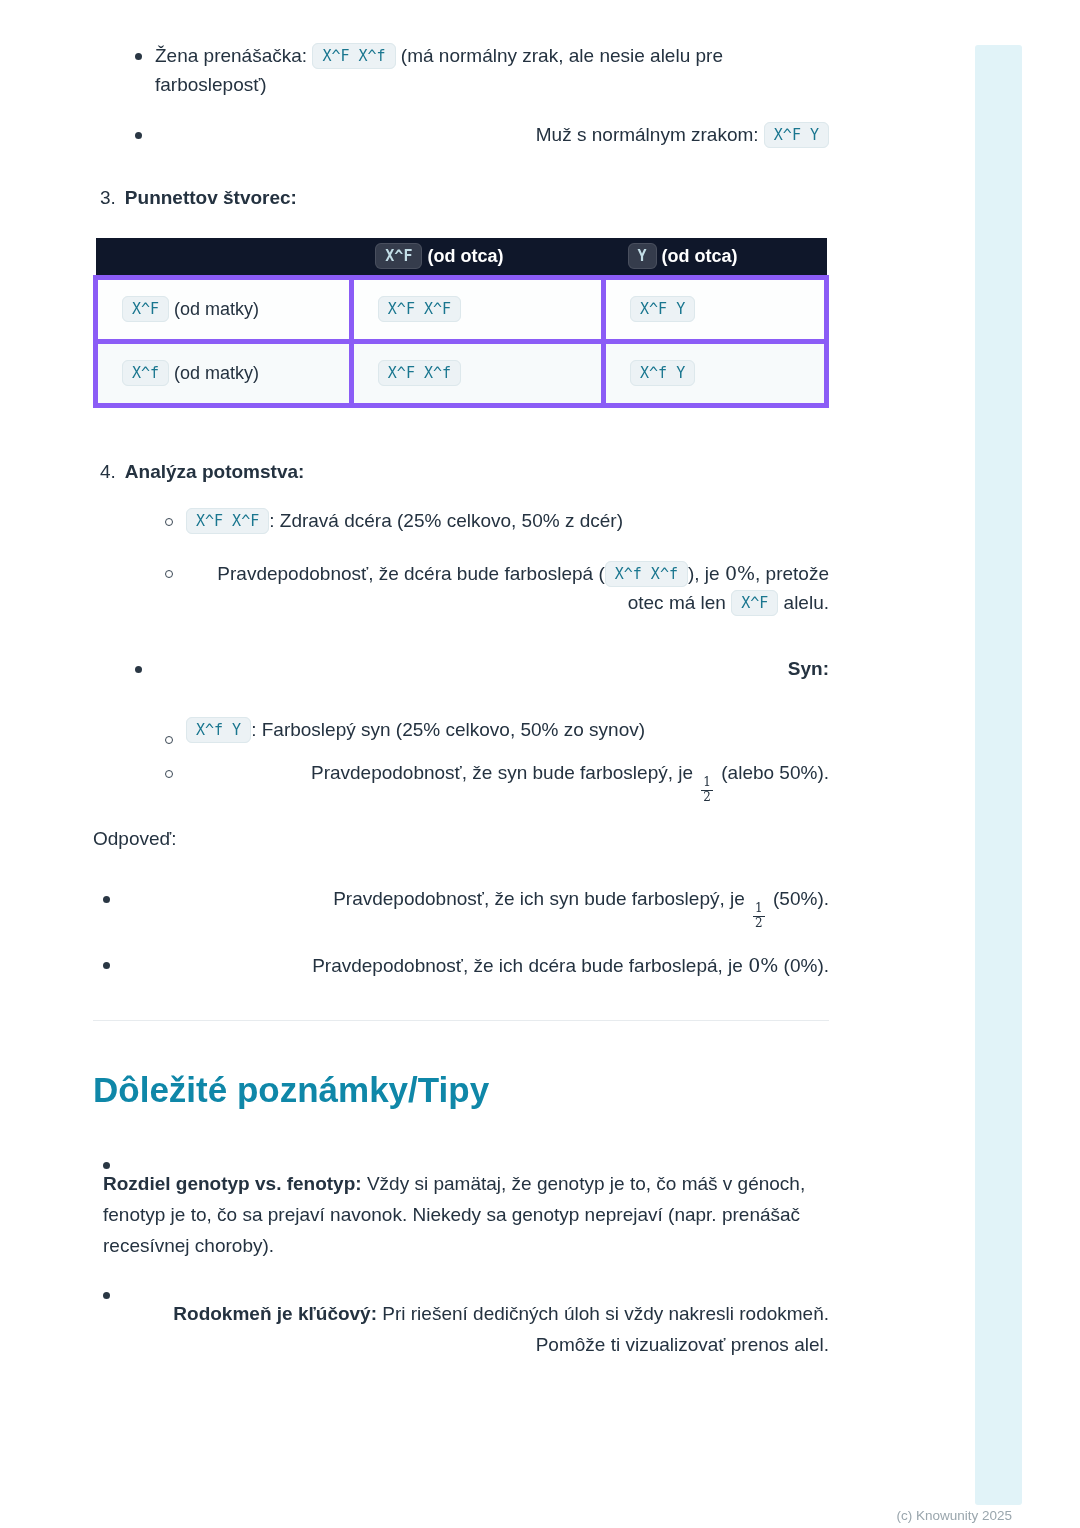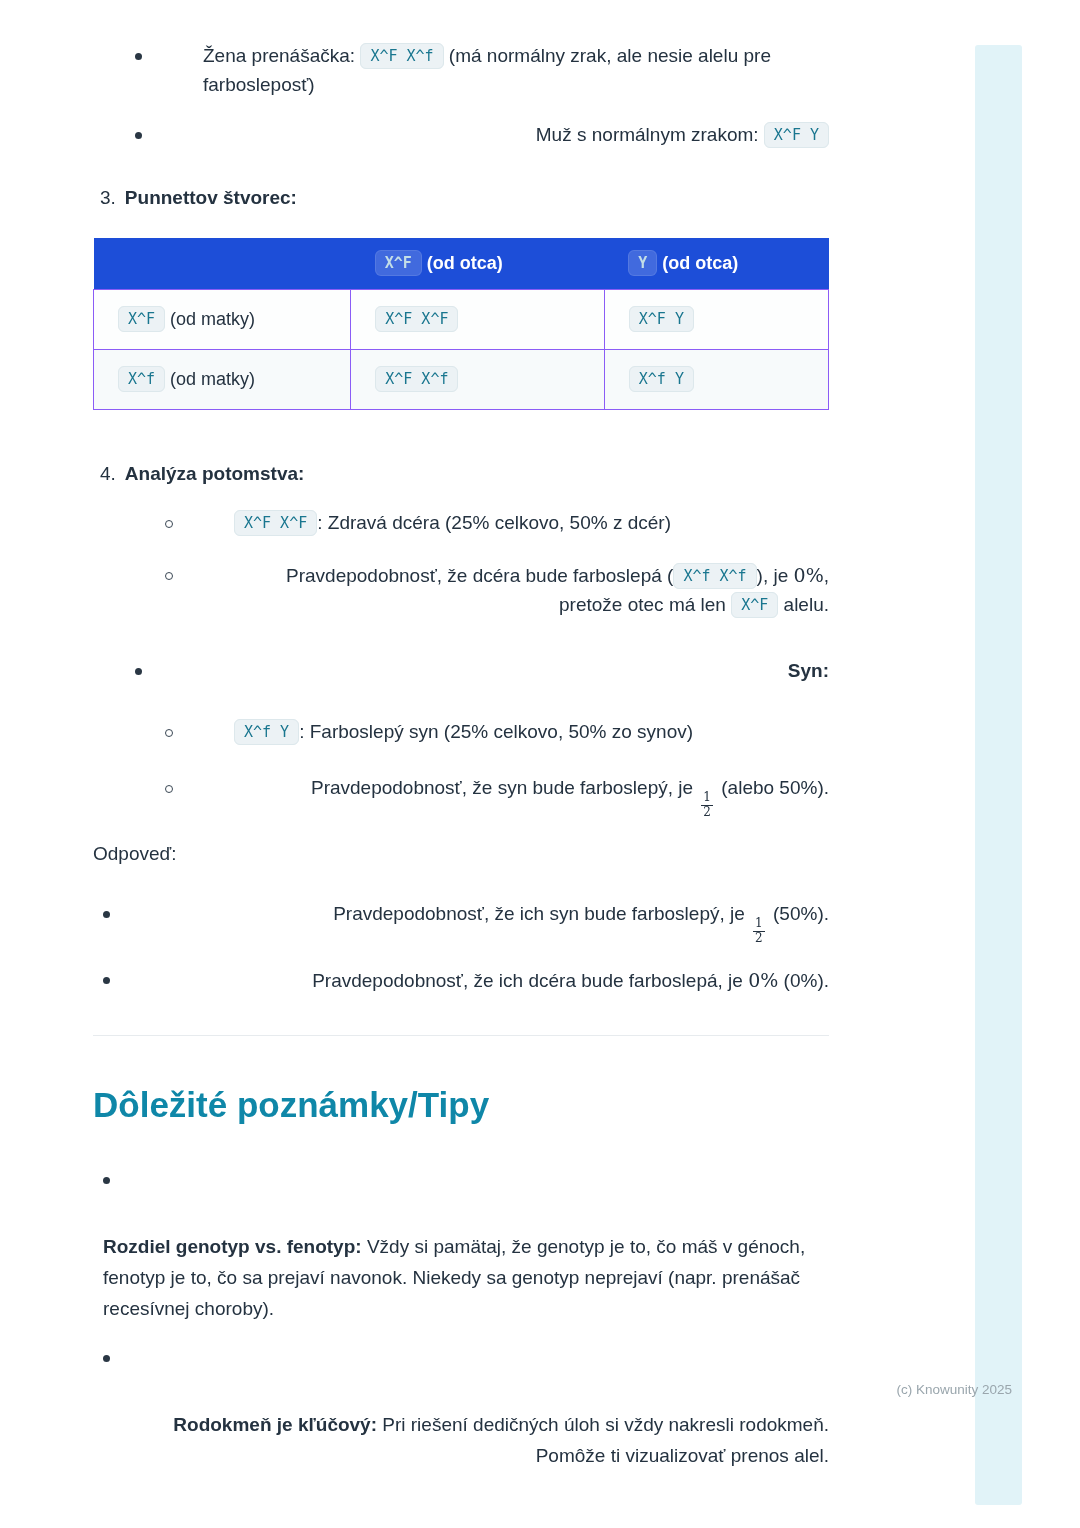--- a/index.html
+++ b/index.html
@@ -18,21 +18,21 @@
     line-height: 1.5;
   }
   .content {
     position: absolute;
     left: 93px;
     top: 42px;
     width: 736px;
   }
   
   .list { list-style: none; margin: 0; padding: 0; }
-  .li { display: flex; align-items: flex-start; margin-bottom: 22px; gap: 48px; }
+  .li { display: flex; align-items: flex-start; margin-bottom: 22px; }
   .li:last-child { margin-bottom: 0; text-align: right; }
   .bullet { flex: 0 0 auto; width: 7px; height: 7px; border-radius: 50%; margin-top: 11px; margin-right: 13px; }
   .bullet.disc { background: #2a3744; }
   .bullet.circle { background: transparent; border: 1.5px solid #3a4754; width: 6px; height: 6px; }
   .li-body { flex: 1 1 auto; min-width: 0; }
   .indent-1 { margin-left: 42px; }
   .indent-2 { margin-left: 72px; }
   .indent-0 { margin-left: 10px; }
   
   .num-item { display: flex; align-items: baseline; padding-left: 7px; }
@@ -57,29 +57,29 @@
     color: #c3dee7;
   }
   
   table.punnett {
     border-collapse: collapse;
     width: 736px;
     margin: 26px 0 0 0;
     font-size: 18px;
   }
   table.punnett th {
-    background: #1d4ed8;
+    background: #0f172a;
     color: #ffffff;
     font-weight: 700;
     text-align: left;
-    padding: 12px 24px;
+    padding: 5px 24px;
   }
   table.punnett td {
     padding: 16px 24px;
-    border: 1px solid #8b5cf6;
+    border: 5px solid #8b5cf6;
     background: #fdfefe;
   }
   table.punnett tbody tr:nth-child(2) td { background: #f7fafb; }
   table.punnett col.c1 { width: 35%; }
   table.punnett col.c2 { width: 34.5%; }
   table.punnett col.c3 { width: 30.5%; }
   
   .math { font-family: "DejaVu Serif", serif; font-size: 19px; }
   .frac {
     display: inline-flex;
@@ -106,21 +106,21 @@
     color: #0f87a8;
     font-size: 35px;
     font-weight: 700;
     margin: 48px 0 40px 0;
     line-height: 1.2;
   }
   .notes-list .li { margin-bottom: 20px; line-height: 1.62; flex-direction: column; }
   .answer-label { font-weight: 400; margin: 20px 0 32px 0; }
   .footer {
     position: absolute;
-    top: 1380px;
+    top: 1506px;
     right: 68px;
     font-size: 13.5px;
     color: #9aa6ad;
     z-index: 2;
   }
   .right-strip {
     position: absolute;
     left: 975px;
     top: 45px;
     width: 47px;
@@ -218,21 +218,21 @@
   </ul>
 
   <ul class="list indent-1" style="margin-top:38px;">
     <li class="li">
       <span class="bullet disc"></span>
       <span class="li-body bold-label">Syn:</span>
     </li>
   </ul>
 
   <ul class="list indent-2" style="margin-top:32px;">
-    <li class="li" style="margin-bottom:28px;">
+    <li class="li" style="margin-bottom:15px;align-items:flex-end;">
       <span class="bullet circle"></span>
       <span class="li-body">
         <code class="code">X^f Y</code><span>: Farboslepý syn (25% celkovo, 50% zo synov)</span>
       </span>
     </li>
     <li class="li">
       <span class="bullet circle"></span>
       <span class="li-body">
         <span>Pravdepodobnosť, že syn bude farboslepý, je </span><span class="frac">
             <span class="fr-num">1</span>

